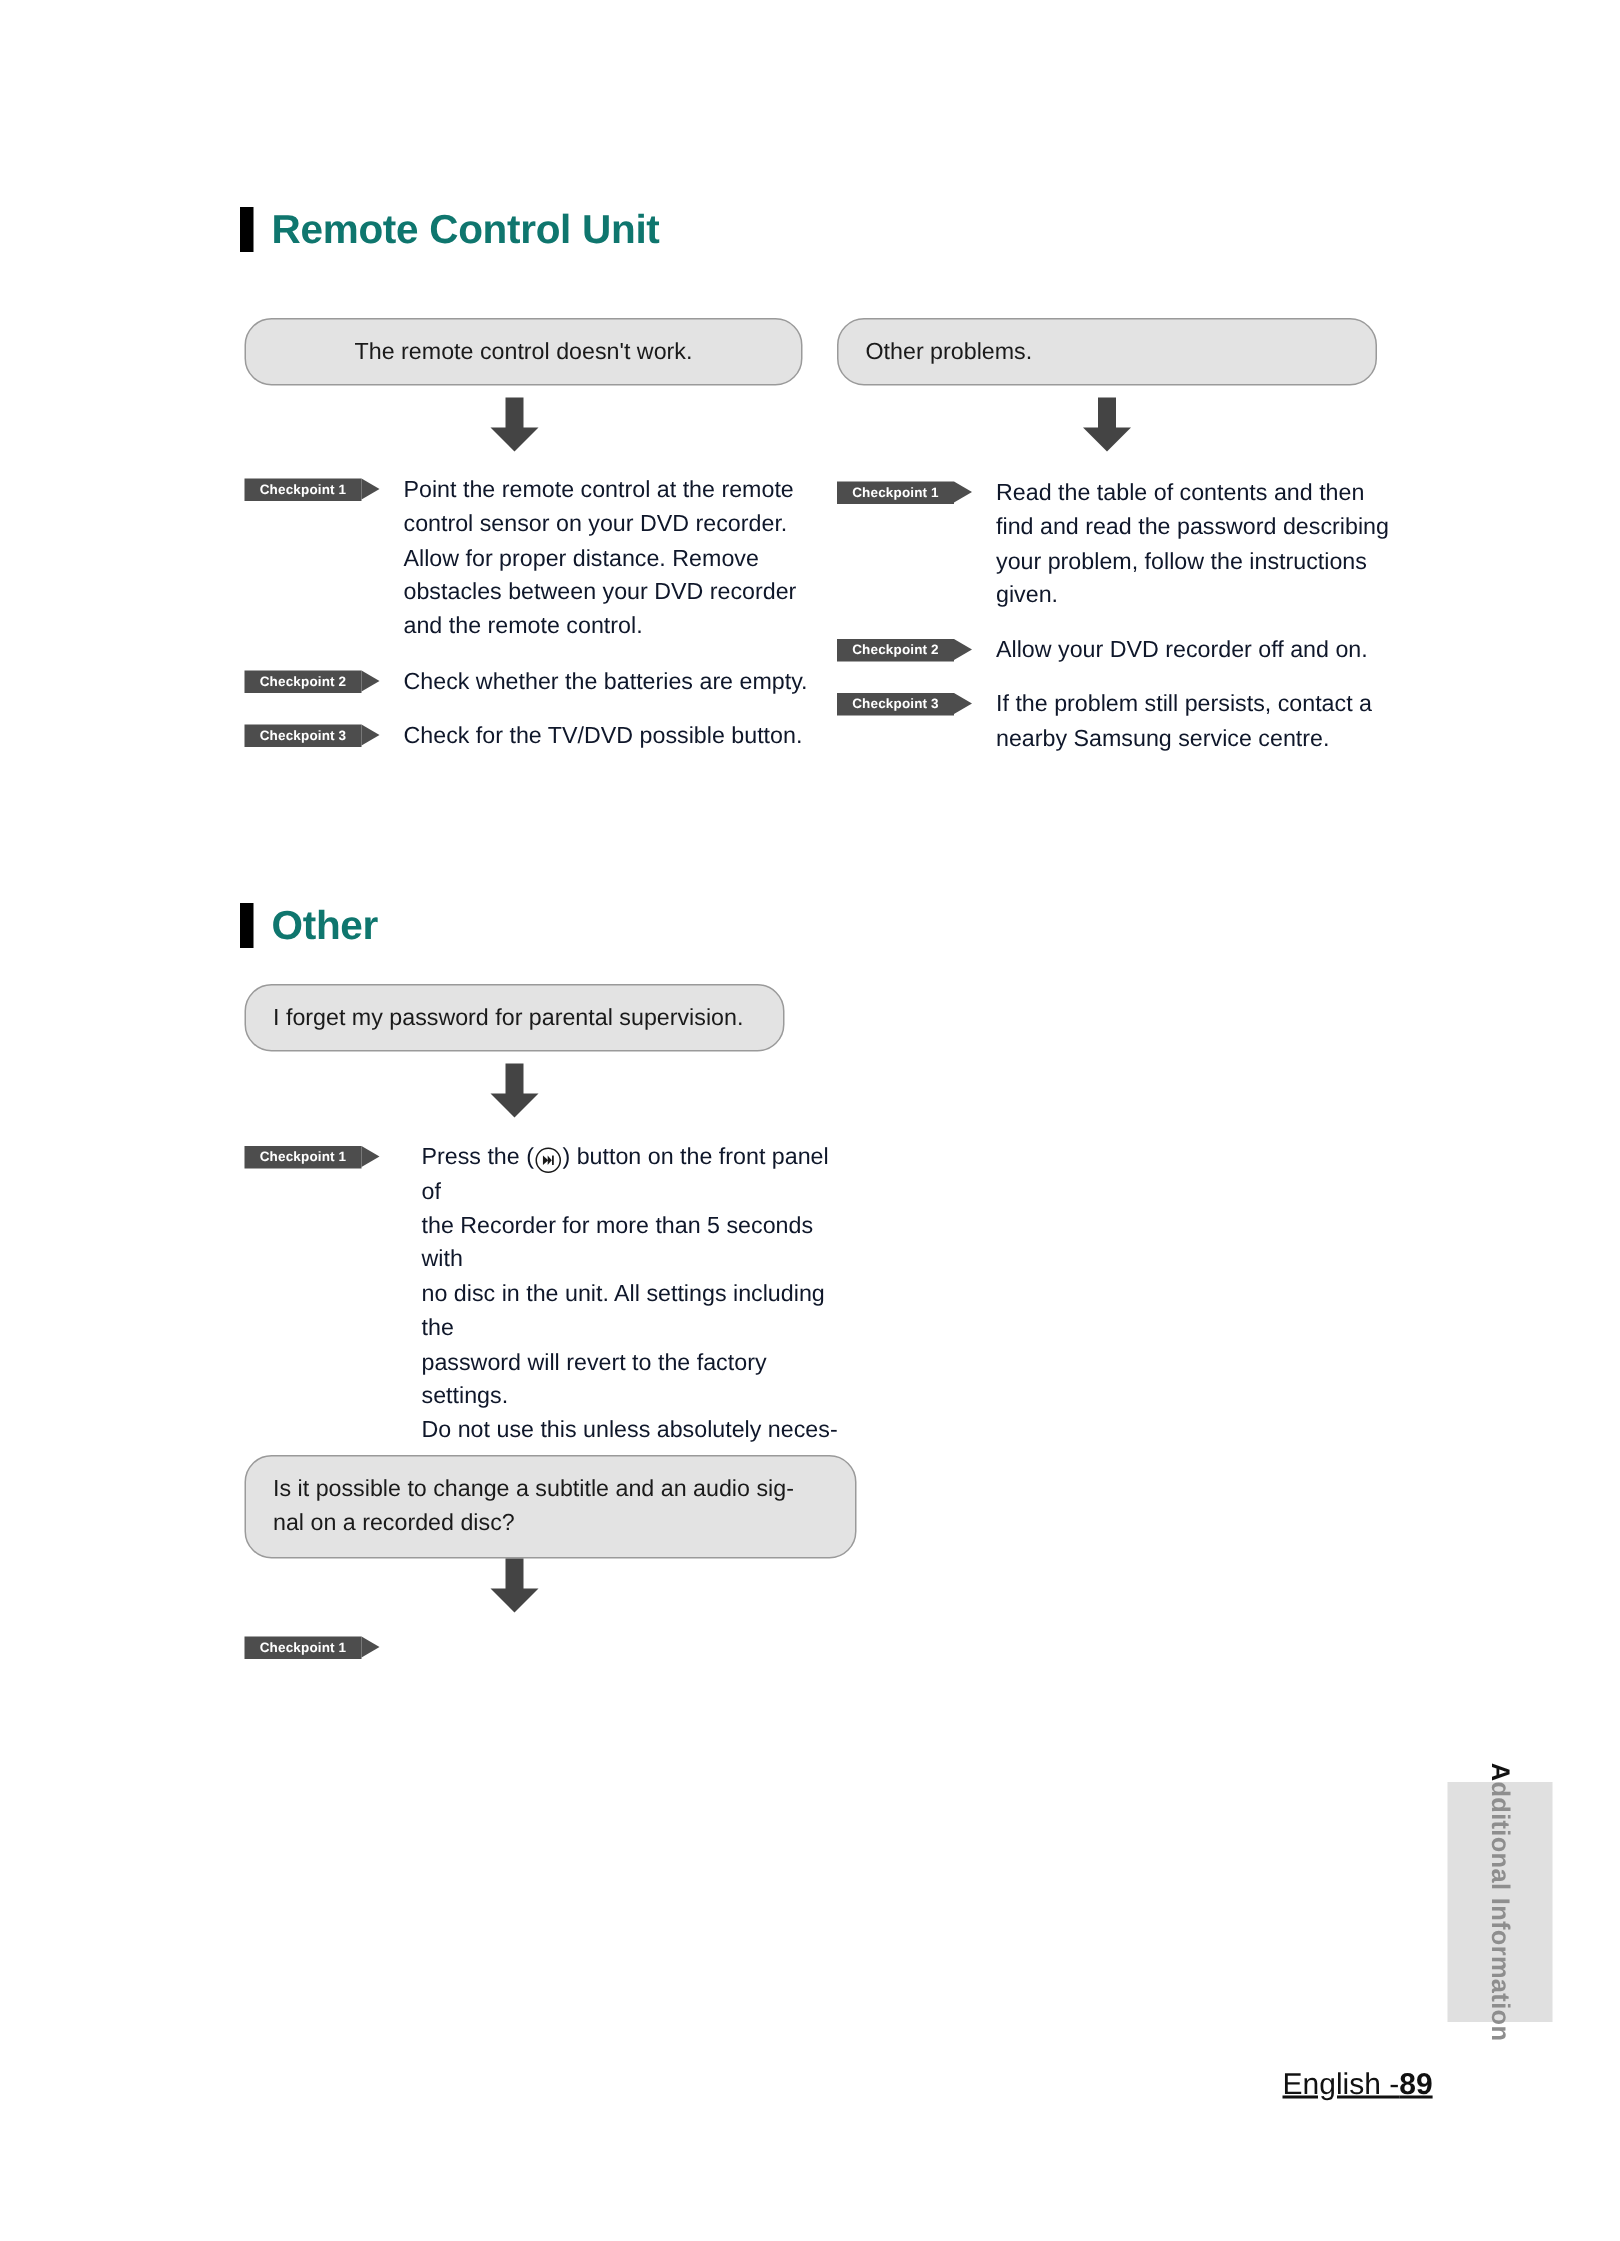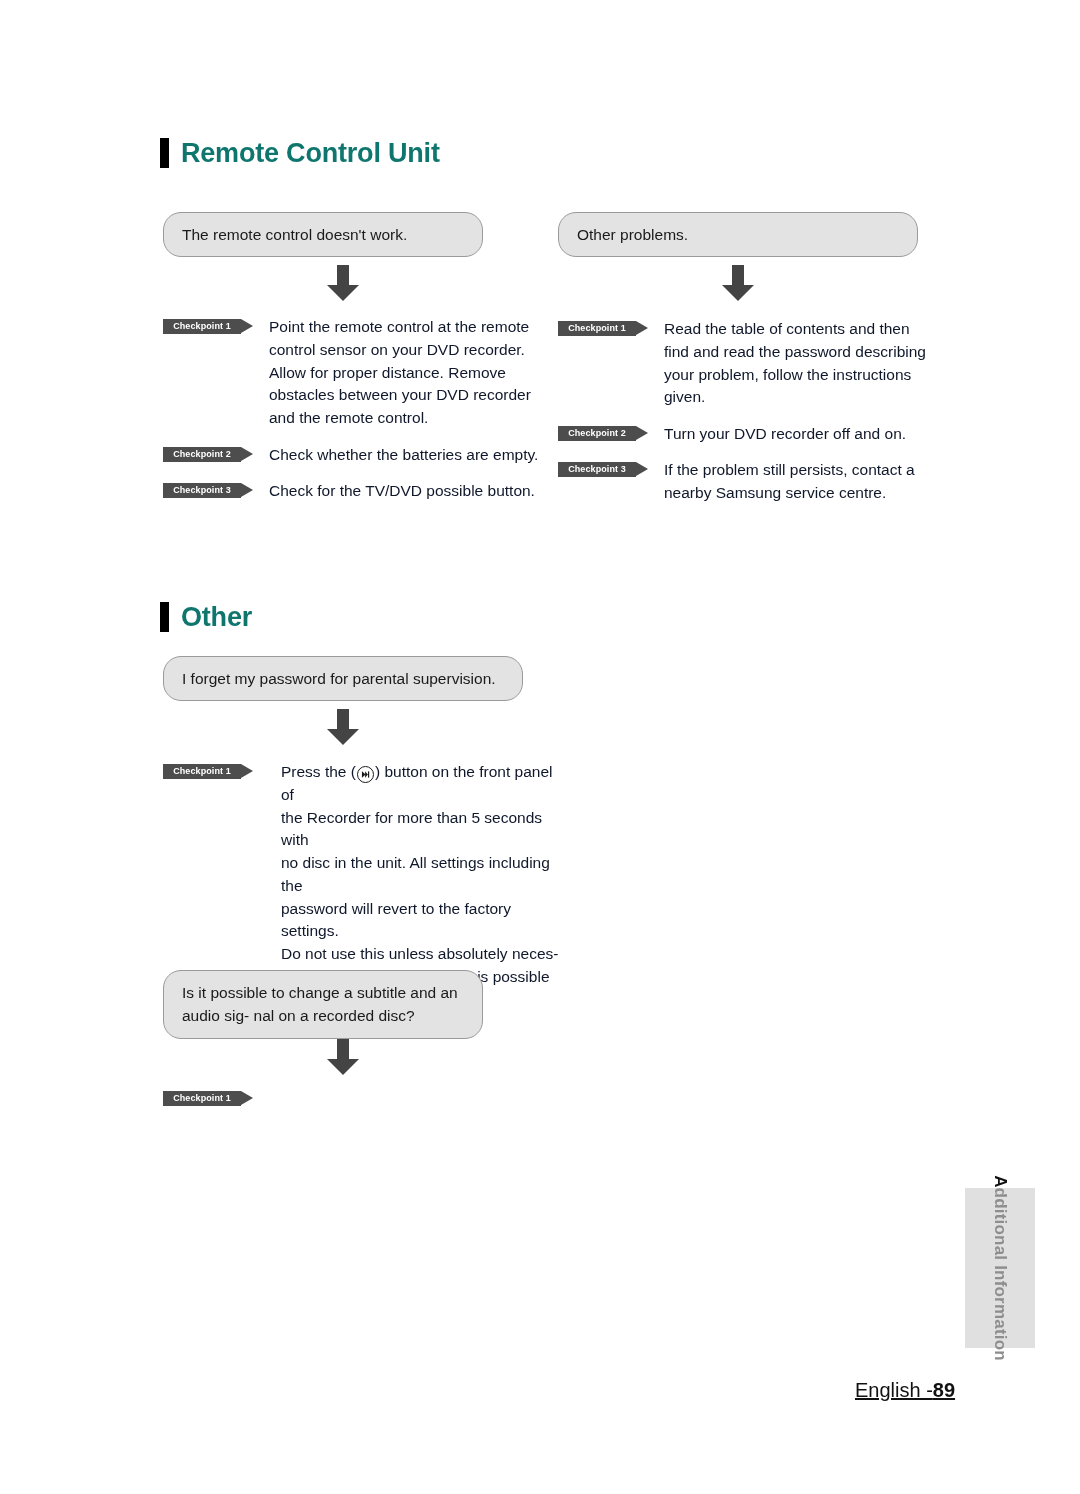--- a/index.html
+++ b/index.html
@@ -150,21 +150,21 @@
 </head>
 <body>
 
 <div class="page">
 
   <div class="section-heading" style="left:160px; top:138px;">
     <div class="heading-bar"></div>
     <div class="heading-text">Remote Control Unit</div>
   </div>
 
-  <div class="question-box" style="left:163px; top:212px; width:320px;">The remote control doesn't work.</div>
+  <div class="question-box" style="left:163px; top:212px; width:372px;text-align:center;">The remote control doesn't work.</div>
 
   <div class="down-arrow" style="left:323px; top:263px;">
     <svg viewBox="0 0 40 40" width="40" height="40">
       <path d="M14 2 H26 V22 H36 L20 38 L4 22 H14 Z" fill="#444444"></path>
     </svg>
   </div>
 
   <div class="cp-group" style="left:163px; top:316px; width:380px;">
     <div class="cp-row" style="margin-bottom:14px;">
       <div class="cp-badge">Checkpoint 1</div>
@@ -195,21 +195,21 @@
   <div class="cp-group" style="left:558px; top:318px; width:380px;">
     <div class="cp-row" style="margin-bottom:14px;">
       <div class="cp-badge">Checkpoint 1</div>
       <div class="cp-text" style="margin-left:28px;">Read the table of contents and then
 find and read the password describing
 your problem, follow the instructions
 given.</div>
     </div>
     <div class="cp-row" style="margin-bottom:13px;">
       <div class="cp-badge">Checkpoint 2</div>
-      <div class="cp-text" style="margin-left:28px;">Turn your DVD recorder off and on.</div>
+      <div class="cp-text" style="margin-left:28px;">Allow your DVD recorder off and on.</div>
     </div>
     <div class="cp-row">
       <div class="cp-badge">Checkpoint 3</div>
       <div class="cp-text" style="margin-left:28px;">If the problem still persists, contact a
 nearby Samsung service centre.</div>
     </div>
   </div>
 
   <div class="section-heading" style="left:160px; top:602px;">
     <div class="heading-bar"></div>
@@ -234,21 +234,21 @@
             </svg></span><span>) button on the front panel of
 the Recorder for more than 5 seconds with
 no disc in the unit.  All settings including the
 password will revert to the factory settings.
 Do not use this unless absolutely neces-
 sary. (Note that this function is possible only
 when no disc is inserted.)</span></div>
     </div>
   </div>
 
-  <div class="question-box" style="left:163px; top:970px; width:320px;">Is it possible to change a subtitle and an audio sig-
+  <div class="question-box" style="left:163px; top:970px; width:408px;">Is it possible to change a subtitle and an audio sig-
 nal on a recorded disc?</div>
 
   <div class="down-arrow" style="left:323px; top:1037px;">
     <svg viewBox="0 0 40 40" width="40" height="40">
       <path d="M14 2 H26 V22 H36 L20 38 L4 22 H14 Z" fill="#444444"></path>
     </svg>
   </div>
 
   <div class="cp-group" style="left:163px; top:1088px; width:380px;">
     <div class="cp-row">

